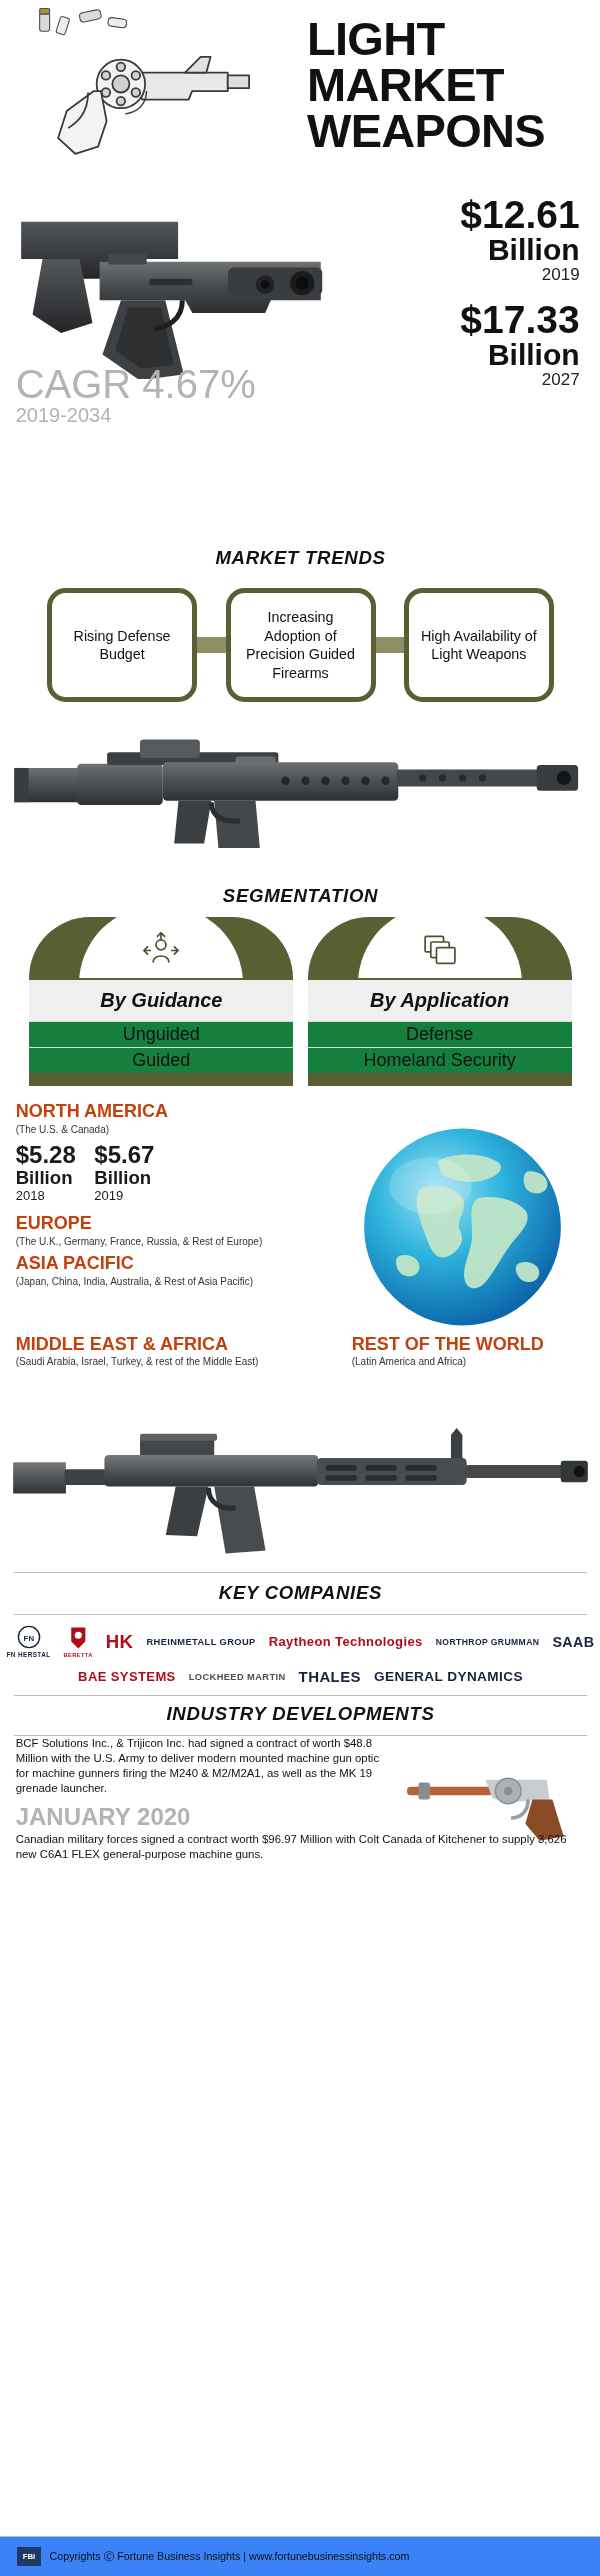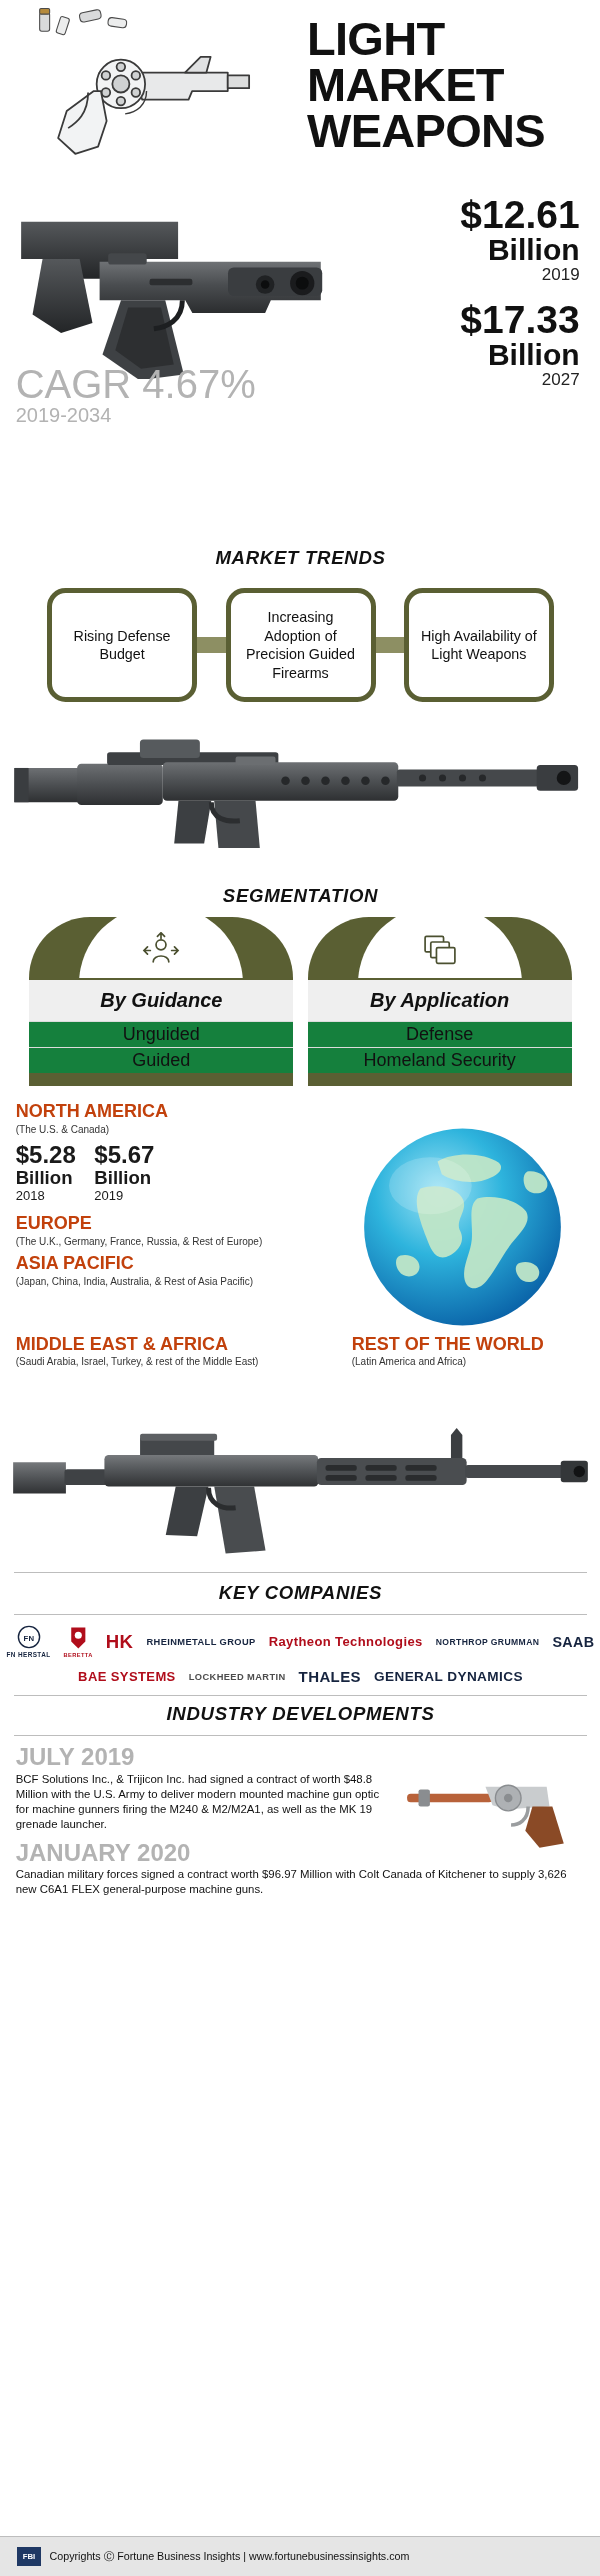--- a/index.html
+++ b/index.html
@@ -300,21 +300,21 @@
   .footer {
     position: absolute;
     left: 0; bottom: 0;
     width: 601px;
     height: 40px;
     border-top: 0.7px solid #bdbdbd;
     display: flex;
     align-items: center;
     padding: 0 17px;
     gap: 8.6px;
-    background: #e5e5e5;
+    background: #3b82f6;
   }
   .footer-logo {
     width: 24px; height: 18.6px;
     background: #1f3864;
     color: #fff;
     font-size: 7.8px;
     display: flex; align-items: center; justify-content: center;
     font-weight: bold;
   }
   .footer-text { font-size: 10.7px; color: #111; }
@@ -657,21 +657,20 @@
       <div class="logo dark" style="font-size:13.6px">GENERAL DYNAMICS</div>
     </div>
   </div>
 
   <div class="rule"></div>
   <div>
     <div class="sec-head" style="margin-top:7.1px">INDUSTRY DEVELOPMENTS</div>
     <div class="rule"></div>
 
     <div class="dev">
-      <div class="dev-date">JULY 2019</div>
       <div class="dev-text">BCF Solutions Inc., &amp; Trijicon Inc. had signed a contract of worth $48.8 Million with the U.S. Army to deliver modern mounted machine gun optic for machine gunners firing the M240 &amp; M2/M2A1, as well as the MK 19 grenade launcher.</div>
       <div class="dev-gun">
         <svg width="178" height="86" viewBox="0 0 250 120">
           <g>
             <rect x="10" y="40" width="120" height="12" rx="5" fill="#b8623a"></rect>
             <rect x="26" y="34" width="16" height="24" rx="3" fill="#8a8d90"></rect>
             <path d="M120 30 L206 30 L210 58 L150 62 L130 56 Z" fill="#c9ccce"></path>
             <circle cx="152" cy="46" r="18" fill="#aeb1b4" stroke="#8a8d90" stroke-width="2"></circle>
             <circle cx="152" cy="46" r="6" fill="#8a8d90"></circle>
             <path d="M186 58 L214 58 L230 110 L196 116 L176 92 Z" fill="#8a4a26"></path>

